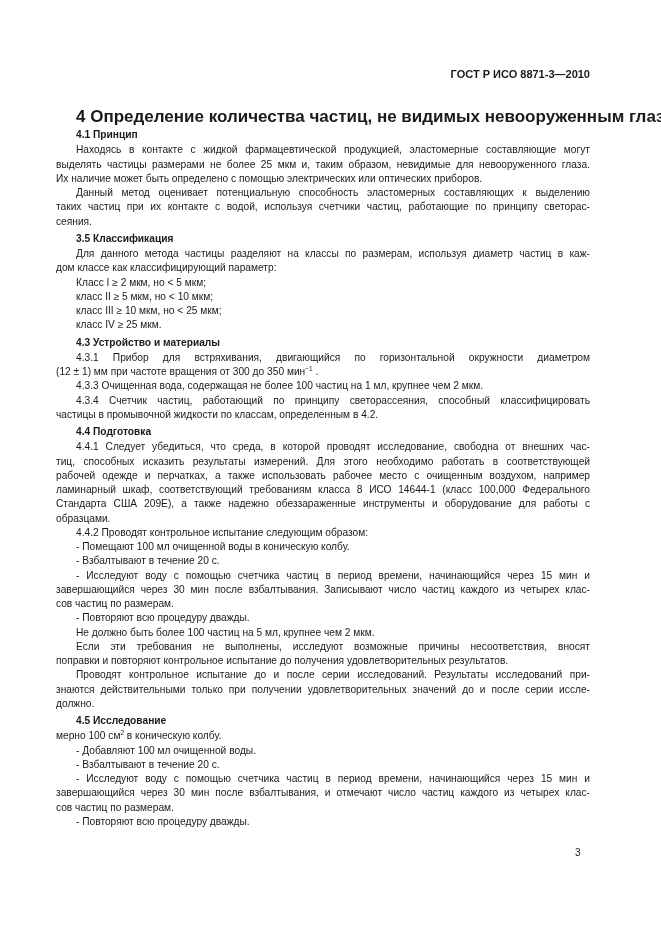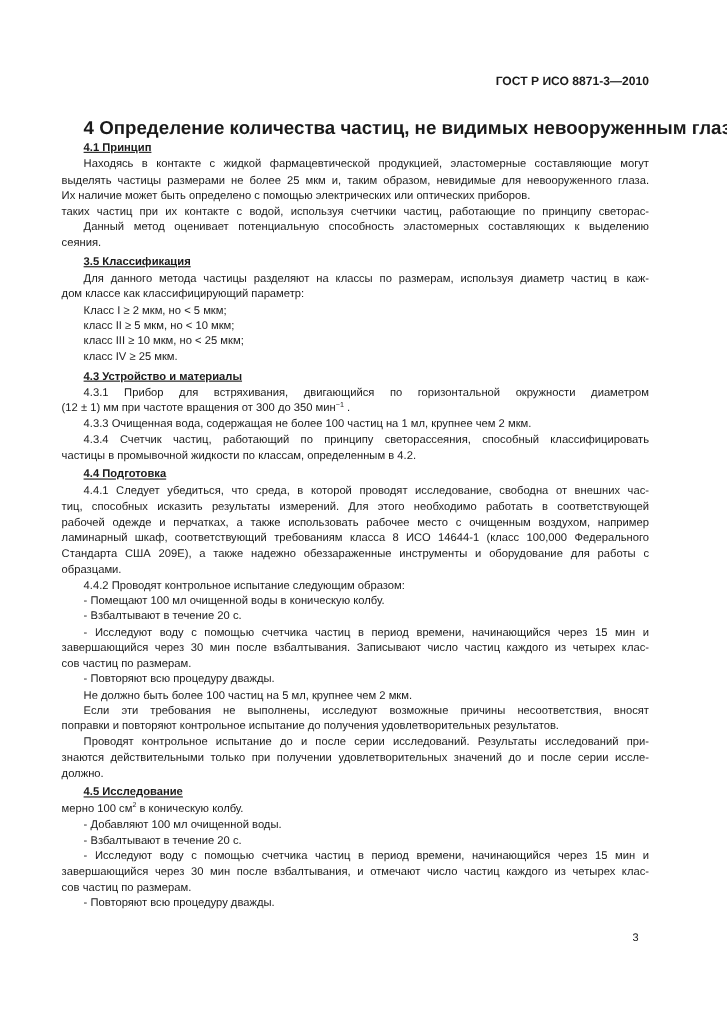--- a/index.html
+++ b/index.html
@@ -1,21 +1,21 @@
 <!DOCTYPE html>
 <html><head>
 <meta charset="utf-8">
 <style>
   html, body { margin: 0; padding: 0; background: #ffffff; }
   body { width: 661px; height: 936px; position: relative; overflow: hidden;
          font-family: "Liberation Sans", sans-serif; color: #1a1a1a; }
   .doc-id { position: absolute; right: 71px; top: 68px; font-weight: bold; font-size: 11px; letter-spacing: 0; }
   .section-title { position: absolute; left: 76px; top: 95px; font-weight: bold; font-size: 17px; white-space: nowrap; margin-top: 12px; }
   .content { position: absolute; left: 56px; top: 125px; width: 534px; font-size: 10.2px; line-height: 14.25px; }
-  .h2 { font-weight: bold; padding-left: 20px; margin-top: 3px; margin-bottom: 1px; text-decoration: underline; }
+  .h2 { font-weight: bold; padding-left: 20px; margin-top: 3px; margin-bottom: 1px; }
   .p { text-indent: 20px; text-align: justify; }
   .li { padding-left: 20px; }
   .line { display: block; text-align: justify; text-align-last: justify; }
   .line.last { text-align-last: left; }
   .page-num { position: absolute; left: 575px; top: 847px; font-size: 10px; }
   sup { font-size: 6.5px; vertical-align: 4px; line-height: 0; }
 </style>
 </head>
 <body>
 
@@ -25,22 +25,22 @@
 
   <div class="content">
 
     <div class="h2">4.1  Принцип</div>
     <div class="p">
       <span class="line">Находясь в контакте с жидкой фармацевтической продукцией, эластомерные составляющие могут</span>
       <span class="line" style="margin-left:-20px">выделять частицы размерами не более 25 мкм и, таким образом, невидимые для невооруженного глаза.</span>
       <span class="line last" style="margin-left:-20px">Их наличие может быть определено с помощью электрических или оптических приборов.</span>
     </div>
     <div class="p">
+      <span class="line">Данный метод оценивает потенциальную способность эластомерных составляющих к выделению</span>
       <span class="line" style="margin-left:-20px">таких частиц при их контакте с водой, используя счетчики частиц, работающие по принципу светорас-</span>
-      <span class="line">Данный метод оценивает потенциальную способность эластомерных составляющих к выделению</span>
       <span class="line last" style="margin-left:-20px">сеяния.</span>
     </div>
 
     <div class="h2">3.5  Классификация</div>
     <div class="p">
       <span class="line">Для данного метода частицы разделяют на классы по размерам, используя диаметр частиц в каж-</span>
       <span class="line last" style="margin-left:-20px">дом классе как классифицирующий параметр:</span>
     </div>
     <div class="li">Класс I ≥ 2 мкм, но &lt; 5 мкм;</div>
     <div class="li">класс II ≥ 5 мкм, но &lt; 10 мкм;</div>

